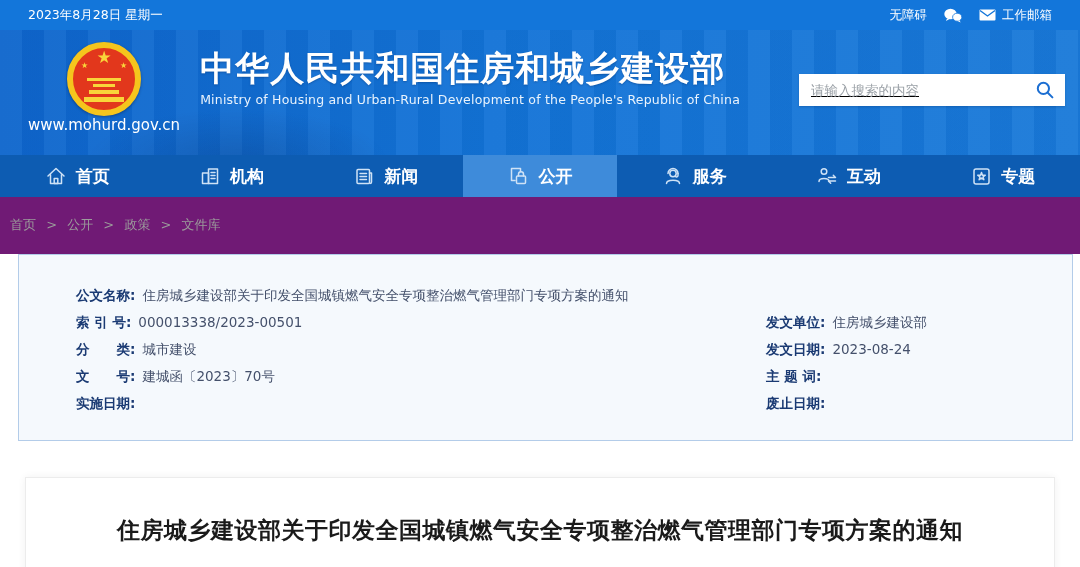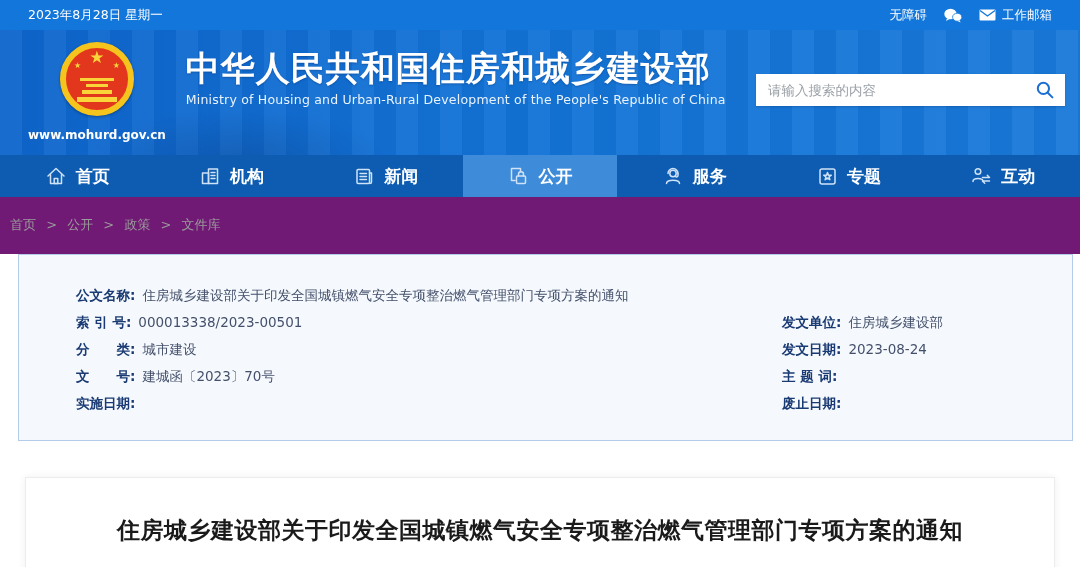--- a/index.html
+++ b/index.html
@@ -30,28 +30,28 @@
   .emblem .bigstar { position:absolute; top:1px; left:50%; transform:translateX(-50%);
     color:#f9d53a; font-size:17px; line-height:17px; }
   .emblem .smallstars { position:absolute; top:13px; left:0; right:0;
     display:flex; justify-content:space-between; padding:0 8px;
     color:#f9d53a; font-size:8px; }
   .emblem .gate { position:absolute; left:50%; transform:translateX(-50%); background:#f9d53a; }
   .g1 { top:30px; width:34px; height:3px; }
   .g2 { top:36px; width:22px; height:3px; }
   .g3 { top:42px; width:30px; height:4px; }
   .g4 { top:49px; width:40px; height:5px; }
-  .site-url { margin-top:12px; font-size:12px; font-weight:bold; color:#fff; }
+  .site-url { margin-top:0; font-size:15px; font-weight:normal; color:#fff; }
   .title-block { margin-left:20px; padding-top:4px; }
   .site-title { color:#fff; font-size:34px; font-weight:bold; letter-spacing:1px;
     text-shadow:0 1px 2px rgba(0,30,80,.3); }
   .site-subtitle { color:#e9f3fd; font-size:12.5px; letter-spacing:.2px; }
 
-  .searchbox { position:absolute; top:44px; right:15px; width:309px; height:32px;
-    background:#fff; display:flex; align-items:center; box-shadow:0 1px 2px rgba(0,40,90,.25); }
+  .searchbox { position:absolute; top:44px; right:15px; width:266px; height:32px;
+    background:#fff; display:flex; align-items:center; box-shadow:0 1px 2px rgba(0,40,90,.25);text-decoration:underline; }
   .searchbox input { flex:1; border:none; outline:none; height:100%; padding:0 10px 0 12px;
     font-size:13.5px; color:#555; font-family:inherit; background:transparent; }
   .searchbox input::placeholder { color:#9aa0a6; }
   .search-btn { width:40px; height:100%; border:none; background:transparent;
     display:flex; align-items:center; justify-content:center; cursor:pointer; }
 
   
   .nav { height:42px; background:#0d5cb2; display:flex; }
   .nav-item { flex:1; display:flex; align-items:center; justify-content:center; gap:9px;
     color:#fff; font-size:17px; font-weight:bold; cursor:pointer; }
@@ -60,21 +60,21 @@
 
   
   .breadcrumb { padding:19px 12px 20px 10px; font-size:13px; color:#9b9b9b; background:#701a75; }
   .breadcrumb .crumb { color:#9b9b9b; cursor:pointer; }
   .breadcrumb .crumb.current { cursor:default; }
   .breadcrumb .sep { margin:0 6px; color:#9b9b9b; }
 
   
   .doc-info { margin:0 7px 0 18px; background:#f5f9fd; border:1px solid #b3cce9;
     height:187px; padding:31px 0 0 57px; }
-  .doc-grid { display:grid; grid-template-columns:690px 1fr; column-gap:16px; }
+  .doc-grid { display:grid; grid-template-columns:690px 1fr; column-gap:0; }
   .field { display:flex; align-items:baseline; font-size:13.5px; margin-bottom:9px;
     line-height:18px; }
   .field.full { grid-column:1 / -1; }
   .field .lbl { color:#1a3a73; font-weight:bold; white-space:pre; }
   .field .val { color:#44506b; margin-left:7px; white-space:pre; }
 
   
   .article-box { margin:36px 25px 0 25px; background:#fff; border:1px solid #ececec;
     box-shadow:0 0 8px rgba(0,0,0,.06); height:160px; padding-top:37px; }
   .article-title { text-align:center; font-size:23px; font-weight:bold; color:#1a1a1a;
@@ -204,37 +204,37 @@
         <path d="M6 8.5 a5 5 0 0 1 10 0"></path>
         <path d="M16 8.5 v2 a1.5 1.5 0 0 1 -2.5 1"></path>
       </svg>
     </span>
     <span>服务</span>
   </div>
 
   <div class="nav-item">
     <span>
       <svg class="icon-svg" width="22" height="22" viewBox="0 0 22 22">
-        <rect x="4" y="4" width="15" height="15" rx="2"></rect>
-        <polygon points="11.5,7.5 12.44,10.21 15.3,10.26 13.02,11.99 13.85,14.74 11.5,13.1 9.15,14.74 9.98,11.99 7.7,10.26 10.56,10.21"></polygon>
-      </svg>
-    </span>
-    <span>专题</span>
-  </div>
-
-  <div class="nav-item">
-    <span>
-      <svg class="icon-svg" width="22" height="22" viewBox="0 0 22 22">
         <circle cx="8" cy="6.5" r="2.8"></circle>
         <path d="M3 16.5 c0-4 10-4 10 0"></path>
         <path d="M12.5 12.5 h7 l-2.2 -2.2"></path>
         <path d="M19.5 16 h-7 l2.2 2.2"></path>
       </svg>
     </span>
     <span>互动</span>
+  </div>
+
+  <div class="nav-item">
+    <span>
+      <svg class="icon-svg" width="22" height="22" viewBox="0 0 22 22">
+        <rect x="4" y="4" width="15" height="15" rx="2"></rect>
+        <polygon points="11.5,7.5 12.44,10.21 15.3,10.26 13.02,11.99 13.85,14.74 11.5,13.1 9.15,14.74 9.98,11.99 7.7,10.26 10.56,10.21"></polygon>
+      </svg>
+    </span>
+    <span>专题</span>
   </div>
 </div>
 
 <div class="breadcrumb">
   <span class="crumb">首页</span>
   <span class="sep">&gt;</span>
   <span class="crumb">公开</span>
   <span class="sep">&gt;</span>
   <span class="crumb">政策</span>
   <span class="sep">&gt;</span>

